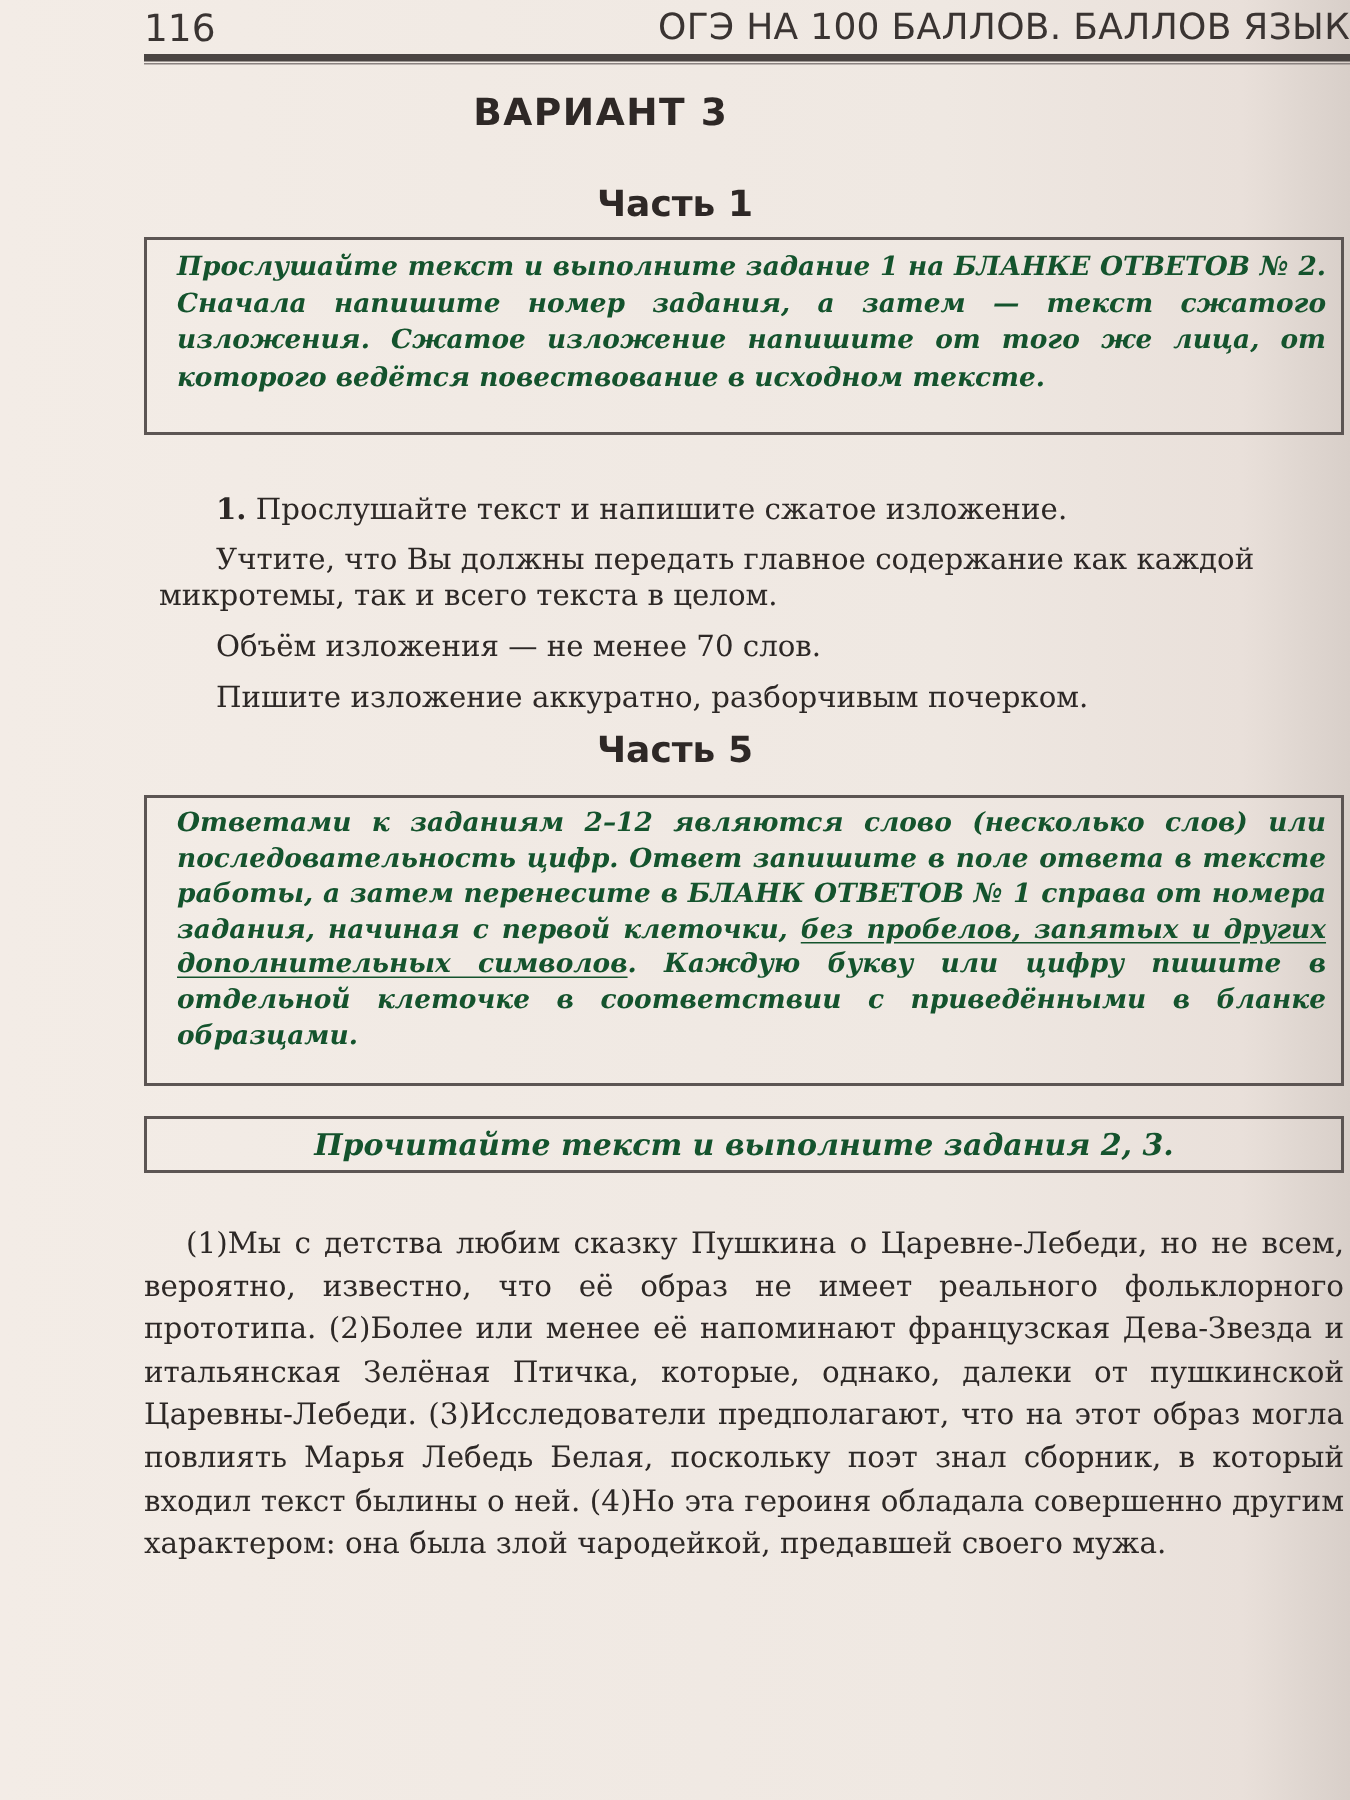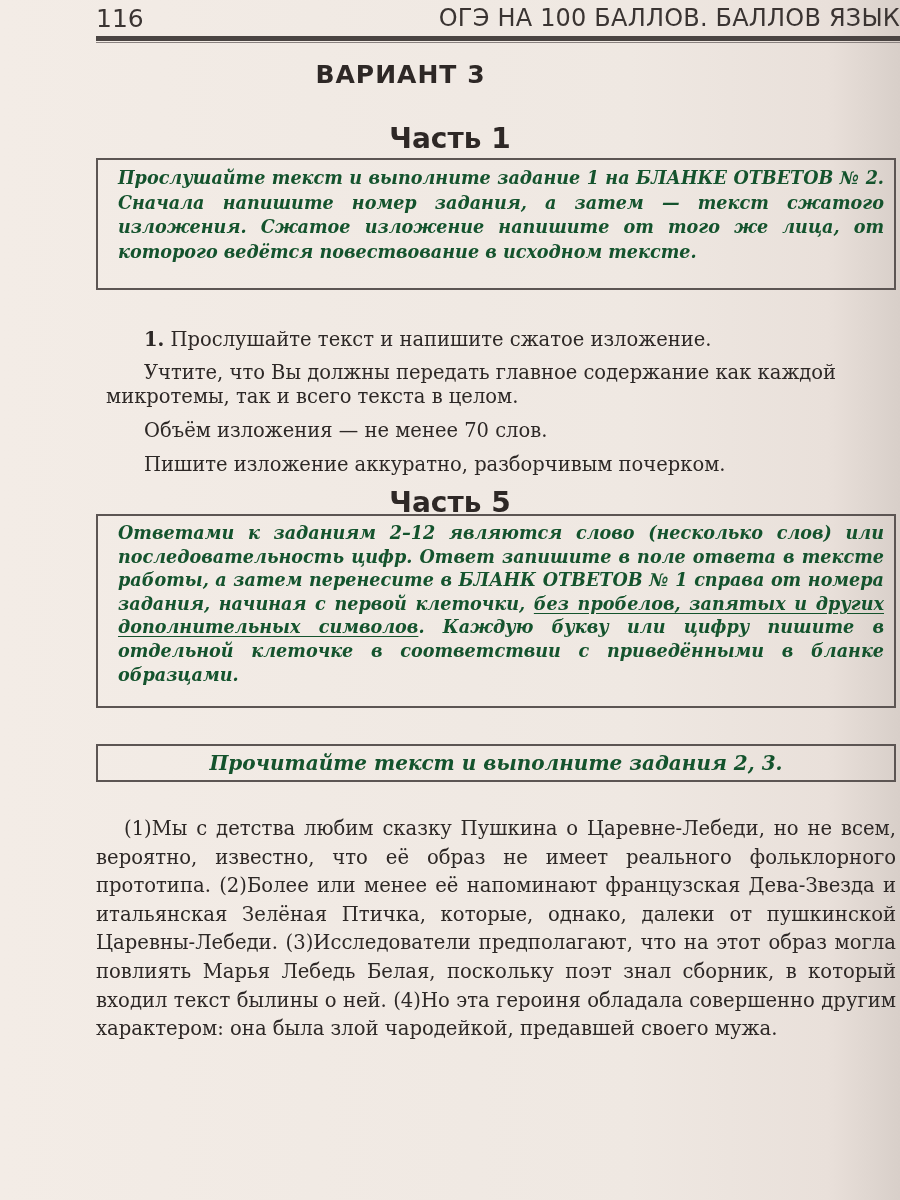--- a/index.html
+++ b/index.html
@@ -11,27 +11,27 @@
     position:relative;
   }
   .page { position:absolute; left:0; top:0; width:900px; height:1200px; }
   .header { position:absolute; left:96px; top:2px; width:804px; height:36px; }
   .page-num { position:absolute; left:0; top:2px; font-family:"DejaVu Sans", sans-serif; font-size:25px; color:#3a3432; }
   .running-title { position:absolute; right:0; top:2px; font-family:"DejaVu Sans", sans-serif; font-size:24px; color:#3a3432; white-space:nowrap; letter-spacing:0.2px; }
   .header-rule { position:absolute; left:96px; top:36px; width:804px; height:5px; background:#4a4442; }
   .header-rule2 { position:absolute; left:96px; top:42px; width:804px; height:1px; background:#8a8280; }
 
   .variant { position:absolute; left:0; width:801px; top:60px; text-align:center; font-family:"DejaVu Sans", sans-serif; font-weight:bold; font-size:25px; letter-spacing:1px; color:#2e2826; }
-  .part-title { position:absolute; left:0; width:900px; text-align:center; font-family:"DejaVu Sans", sans-serif; font-weight:bold; font-size:28px; color:#2e2826; }
+  .part-title { position:absolute; left:0; width:900px; text-align:center; font-family:"DejaVu Sans", sans-serif; font-weight:bold; font-size:24px; color:#2e2826; }
 
   .box { position:absolute; left:96px; width:800px; border:2px solid #5c5553; box-sizing:border-box; }
   .box-text { font-family:"DejaVu Serif", serif; font-style:italic; font-weight:bold; color:#14532d; text-align:justify; }
   .box1 { top:158px; height:132px; padding:6px 10px 0 20px; }
   .box1 .box-text { font-size:17.6px; line-height:24.5px; }
-  .box2 { top:514px; height:194px; padding:5px 10px 0 20px; }
+  .box2 { top:530px; height:194px; padding:5px 10px 0 20px; }
   .box2 .box-text { font-size:17.6px; line-height:23.6px; }
   .box3 { top:744px; height:38px; text-align:center; }
   .box3 .box-text { font-size:20px; line-height:34px; text-align:center; }
   .u { text-decoration:underline; text-underline-offset:3px; }
 
   .task { position:absolute; left:96px; width:800px; font-size:19.5px; line-height:23px; color:#2d2826; }
   .task p { margin:10px; }
   .task .indent { text-indent:38px; }
   .task .num { font-weight:bold; }
 

